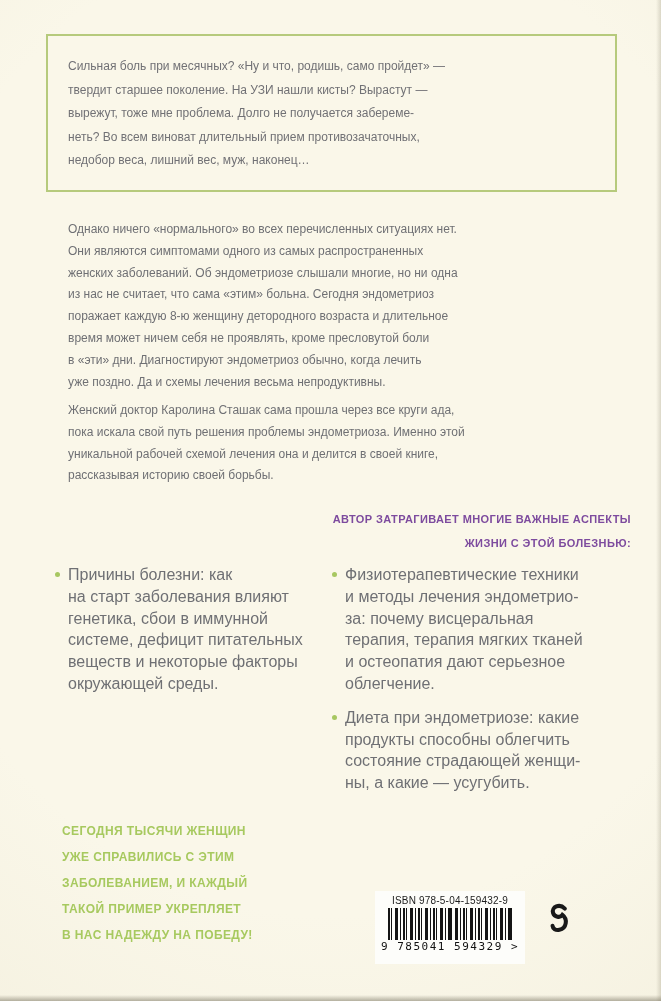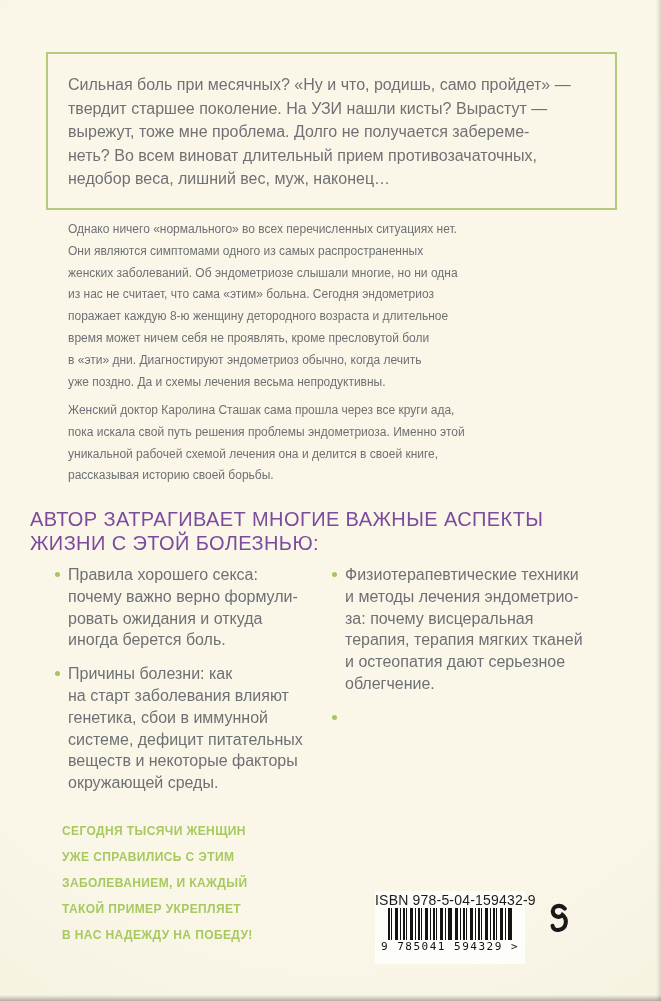--- a/index.html
+++ b/index.html
@@ -28,26 +28,26 @@
     top: 0; bottom: 0; right: 0;
     width: 5px;
     background: linear-gradient(to right, rgba(0,0,0,0), rgba(110,104,82,0.22));
     pointer-events: none;
     z-index: 5;
   }
   .pre { white-space: pre-line; }
 
   .quote-box {
     position: absolute;
-    left: 46px; top: 52px;
+    left: 46px; top: 34px;
     width: 571px; height: 158px;
     box-sizing: border-box;
     border: 2px solid #b6ca7c;
     padding: 19px 16px 0 20px;
-    font-size: 16px;
+    font-size: 12px;
     line-height: 23.5px;
     color: #717175;
   }
 
   .para-intro {
     position: absolute;
     left: 68px; top: 219px;
     width: 552px;
     font-size: 12px;
     line-height: 21.8px;
@@ -57,23 +57,23 @@
     left: 68px; top: 400px;
     width: 552px;
     font-size: 12px;
     line-height: 21.8px;
   }
 
   .section-heading {
     position: absolute;
     left: 30px; top: 507px;
     width: 601px;
-    text-align: left;
-    font-size: 20px;
-    font-weight: normal;
+    text-align: right;
+    font-size: 11px;
+    font-weight: bold;
     letter-spacing: 0.4px;
     line-height: 24px;
     color: #7d4b9e;
   }
 
   .col { position: absolute; top: 564px; }
   .col-left  { left: 55px; width: 276px; }
   .col-right { left: 332px; width: 292px; }
   .col ul { list-style: none; margin: 0; padding: 0; }
   .col li {
@@ -105,21 +105,21 @@
   .barcode-box {
     position: absolute;
     left: 375px; top: 891px;
     width: 150px; height: 73px;
     background: #fdfdfa;
     box-sizing: border-box;
     padding-top: 3px;
     text-align: center;
   }
   .isbn-label {
-    font-size: 14px;
+    font-size: 10px;
     line-height: 13px;
     color: #1c1c1c;
     letter-spacing: 0.2px;
     white-space: nowrap;
   }
   .bars-wrap {
     position: relative;
     width: 134px;
     height: 44px;
     margin: 1px auto 0 auto;
@@ -184,27 +184,20 @@
   <div class="para-author pre">Женский доктор Каролина Сташак сама прошла через все круги ада,
 пока искала свой путь решения проблемы эндометриоза. Именно этой
 уникальной рабочей схемой лечения она и делится в своей книге,
 рассказывая историю своей борьбы.</div>
 
   <div class="section-heading pre">АВТОР ЗАТРАГИВАЕТ МНОГИЕ ВАЖНЫЕ АСПЕКТЫ
 ЖИЗНИ С ЭТОЙ БОЛЕЗНЬЮ:</div>
 
   <div class="col col-left">
     <ul>
-      <li>
-        <span class="bullet-dot"></span>
-        <span class="pre">Правила хорошего секса:
-почему важно верно формули-
-ровать ожидания и откуда
-иногда берется боль.</span>
-      </li>
       <li>
         <span class="bullet-dot"></span>
         <span class="pre">Причины болезни: как
 на старт заболевания влияют
 генетика, сбои в иммунной
 системе, дефицит питательных
 веществ и некоторые факторы
 окружающей среды.</span>
       </li>
     </ul>
@@ -216,20 +209,24 @@
         <span class="bullet-dot"></span>
         <span class="pre">Физиотерапевтические техники
 и методы лечения эндометрио-
 за: почему висцеральная
 терапия, терапия мягких тканей
 и остеопатия дают серьезное
 облегчение.</span>
       </li>
       <li>
         <span class="bullet-dot"></span>
+        <span class="pre">Диета при эндометриозе: какие
+продукты способны облегчить
+состояние страдающей женщи-
+ны, а какие — усугубить.</span>
       </li>
     </ul>
   </div>
 
   <div class="slogan pre">СЕГОДНЯ ТЫСЯЧИ ЖЕНЩИН
 УЖЕ СПРАВИЛИСЬ С ЭТИМ
 ЗАБОЛЕВАНИЕМ, И КАЖДЫЙ
 ТАКОЙ ПРИМЕР УКРЕПЛЯЕТ
 В НАС НАДЕЖДУ НА ПОБЕДУ!</div>
 

